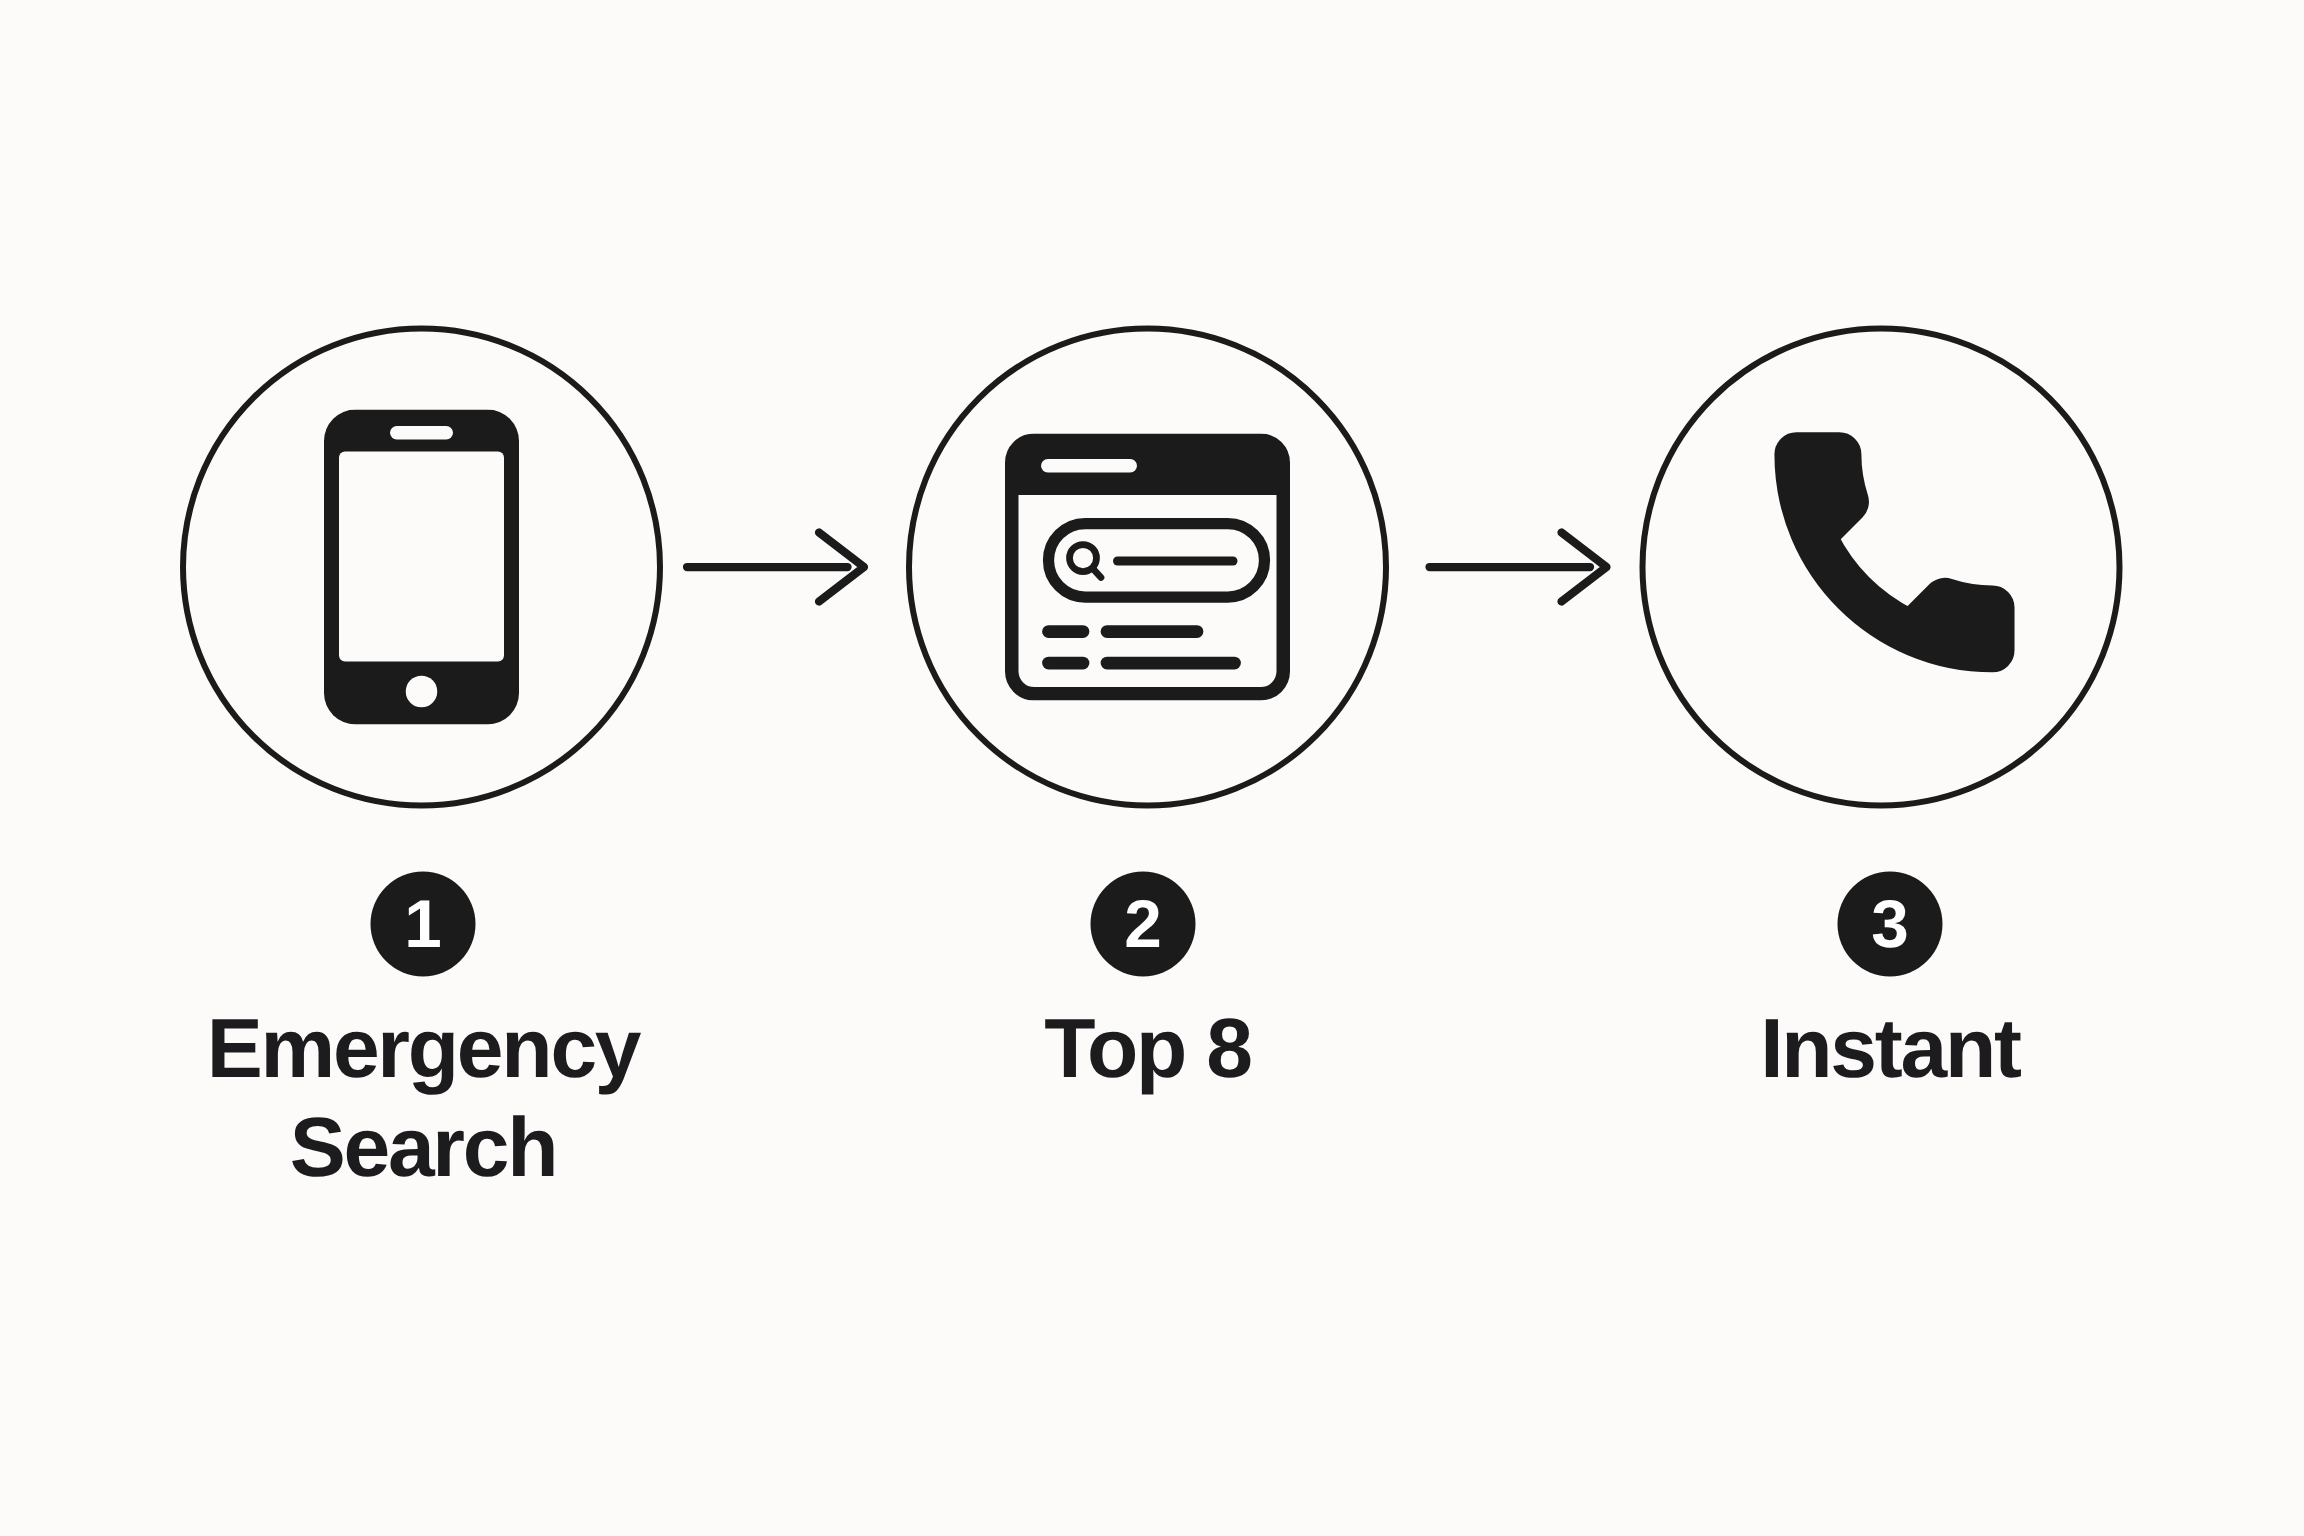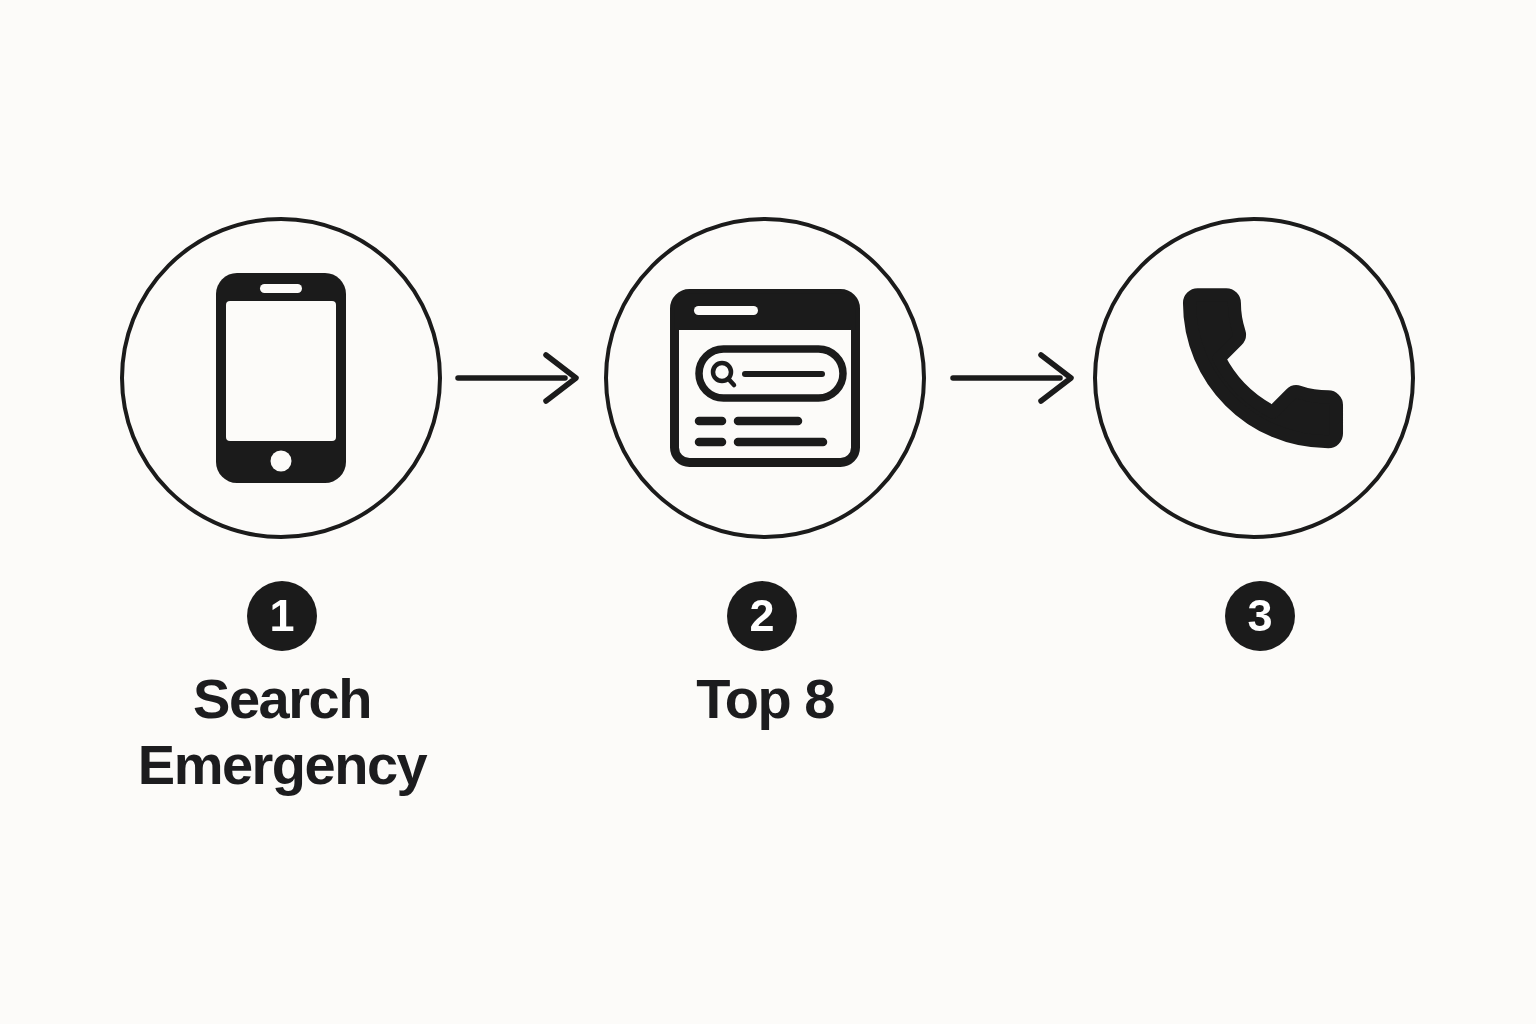--- a/index.html
+++ b/index.html
@@ -74,22 +74,22 @@
         <rect x="10" y="28" width="110" height="140" rx="4" fill="#fcfbf9"></rect>
         <rect x="44" y="11" width="42" height="9" rx="4.5" fill="#fcfbf9"></rect>
         <circle cx="65" cy="188" r="10.5" fill="#fcfbf9"></circle>
       </svg>
     </span>
   </div>
   <div class="num-badge" style="left:247px;">
     <span>1</span>
   </div>
   <div class="step-label" style="left:102px;">
+    <div>Emergency</div>
     <div>Search</div>
-    <div>Emergency</div>
   </div>
 
   <span class="arrow" style="left:455px;">
     <svg width="127" height="56" viewBox="0 0 127 56" aria-hidden="true">
       <line x1="3" y1="28" x2="110" y2="28" stroke="#1b1b1b" stroke-width="5.5" stroke-linecap="round"></line>
       <polyline points="91,5 121,28 91,51" fill="none" stroke="#1b1b1b" stroke-width="5.5" stroke-linecap="round" stroke-linejoin="round"></polyline>
     </svg>
   </span>
 
   <div class="step-circle" style="left:604px;">
@@ -127,15 +127,16 @@
     <span class="icon-wrap">
       <svg width="196" height="196" viewBox="0 0 24 24" aria-hidden="true">
         <path d="M6.62 10.79c1.44 2.83 3.76 5.14 6.59 6.59l2.2-2.2c.27-.27.67-.36 1.02-.24 1.12.37 2.33.57 3.57.57.55 0 1 .45 1 1V20c0 .55-.45 1-1 1-9.39 0-17-7.61-17-17 0-.55.45-1 1-1h3.5c.55 0 1 .45 1 1 0 1.25.2 2.45.57 3.57.11.35.03.74-.25 1.02l-2.2 2.2z" fill="#1b1b1b" stroke="#1b1b1b" stroke-width="1.6" stroke-linejoin="round" transform="translate(1.1 -1.2)"></path>
       </svg>
     </span>
   </div>
   <div class="num-badge" style="left:1225px;">
     <span>3</span>
   </div>
   <div class="step-label" style="left:1080px;">
+    <div>Instant</div>
   </div>
 
 </div>
 
 </body></html>

